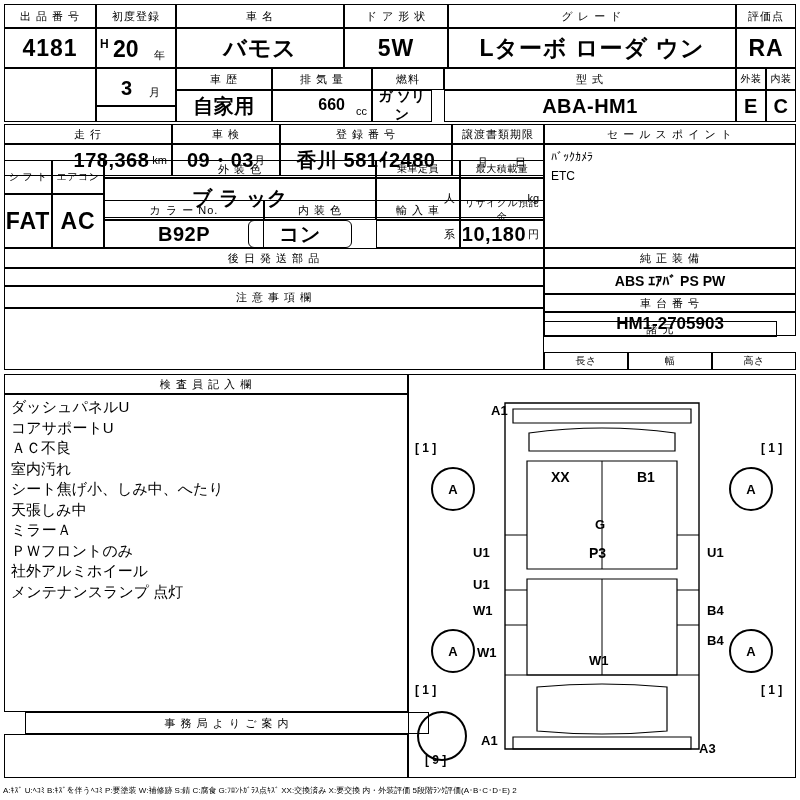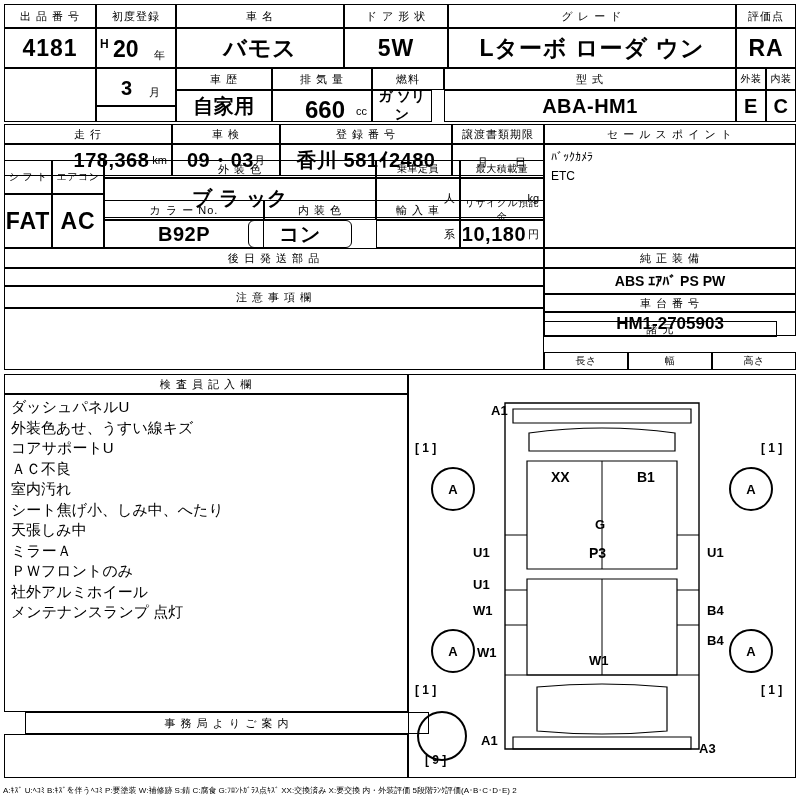--- a/index.html
+++ b/index.html
@@ -74,21 +74,21 @@
   <div class="bx ctr lbl" style="left:444px; top:68px; width:292px; height:22px;">型  式</div>
   <div class="bx ctr lbl-sm" style="left:736px; top:68px; width:30px; height:22px;">外装</div>
   <div class="bx ctr lbl-sm" style="left:766px; top:68px; width:30px; height:22px;">内装</div>
 
   <div class="bx" style="left:96px; top:68px; width:80px; height:38px;">
     <div style="position:absolute; left:24px; top:8px; font-size:20px; font-weight:bold;">3</div>
     <div style="position:absolute; left:52px; top:16px; font-size:11px;">月</div>
   </div>
   <div class="bx ctr val" style="left:176px; top:90px; width:96px; height:32px;">自家用</div>
   <div class="bx" style="left:272px; top:90px; width:100px; height:32px;">
-    <div style="position:absolute; right:26px; top:5px; font-size:24px; font-weight:bold;">660</div>
+    <div style="position:absolute; right:26px; top:5px; font-size:16px; font-weight:bold;">660</div>
     <div style="position:absolute; right:4px; top:14px; font-size:11px;">cc</div>
   </div>
   <div class="bx ctr val-sm" style="left:372px; top:90px; width:60px; height:32px;">ガ ソリン</div>
   <div class="bx ctr val" style="left:444px; top:90px; width:292px; height:32px;">ABA-HM1</div>
   <div class="bx ctr val" style="left:736px; top:90px; width:30px; height:32px;">E</div>
   <div class="bx ctr val" style="left:766px; top:90px; width:30px; height:32px;">C</div>
 
   <div class="bx" style="left:4px; top:68px; width:92px; height:54px;"></div>
   <div class="bx" style="left:96px; top:106px; width:80px; height:16px;"></div>
 
@@ -163,21 +163,20 @@
   <div class="bx ctr val-md" style="left:544px; top:312px; width:252px; height:24px;">HM1-2705903</div>
   <div class="bx ctr lbl" style="left:544px; top:321px; width:233px; height:16px;">諸 元</div>
   <div class="bx ctr lbl-sm" style="left:544px; top:352px; width:84px; height:18px;">長さ</div>
   <div class="bx ctr lbl-sm" style="left:628px; top:352px; width:84px; height:18px;">幅</div>
   <div class="bx ctr lbl-sm" style="left:712px; top:352px; width:84px; height:18px;">高さ</div>
 
   <div class="bx ctr lbl" style="left:4px; top:374px; width:404px; height:20px;">検 査 員 記 入 欄</div>
   <div class="bx" style="left:4px; top:394px; width:404px; height:318px;">
     <div class="notes">
       <div>ダッシュパネルU</div>
-      <div>外装色あせ、うすい線キズ</div>
       <div>コアサポートU</div>
       <div>ＡＣ不良</div>
       <div>室内汚れ</div>
       <div>シート焦げ小、しみ中、へたり</div>
       <div>天張しみ中</div>
       <div>ミラーＡ</div>
       <div>ＰＷフロントのみ</div>
       <div>社外アルミホイール</div>
       <div>メンテナンスランプ 点灯</div>
     </div>

